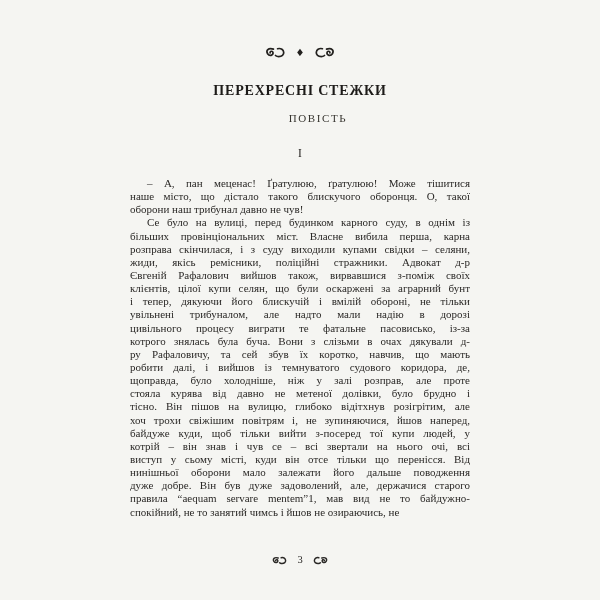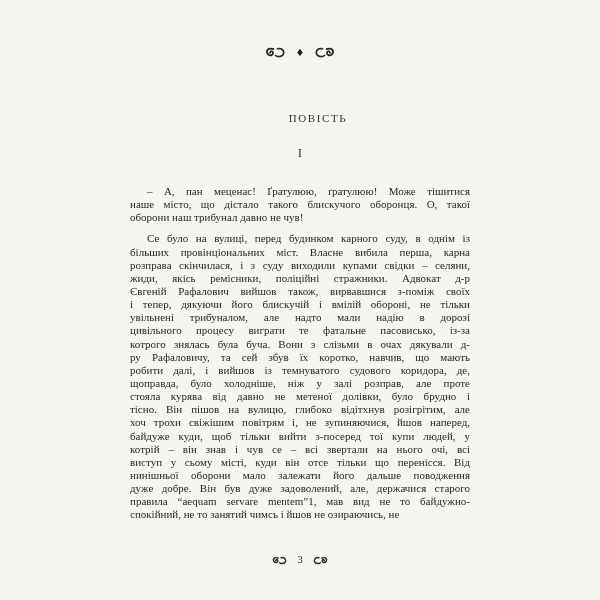--- a/index.html
+++ b/index.html
@@ -52,21 +52,21 @@
   }
   .line{
     height:13.15px;line-height:13.15px;
     text-align:justify;
     
     text-align-last:justify;
     overflow:hidden;
     white-space:nowrap;
   }
   .line.last{text-align-last:left;white-space:normal;}
-  .line.first{text-indent:17px;margin-top:8px;}
+  .line.first{text-indent:17px;}
 
   
   .footer{
     position:absolute;top:551px;left:0;width:100%;
     display:flex;justify-content:center;align-items:center;gap:9px;
     color:#2a2826;
   }
   .page-number{font-size:10.5px;line-height:12px;}
 </style>
 </head>
@@ -85,32 +85,34 @@
     <span>
       <svg width="22" height="13" viewBox="0 0 22 12" fill="none" stroke="currentColor" stroke-width="1.7" stroke-linecap="round">
         <g transform="scale(-1,1) translate(-22,0)">
           <path d="M8.5,2.6 C3,0.8 0.8,4.2 2.6,7.2 C4.4,10.1 8.4,9 8,6.2 C7.7,4.1 4.8,4.4 5.1,6.4"></path>
           <path d="M12.6,2.2 C19.8,0.4 21.6,10.8 12.8,10 C11.8,9.9 11,9.5 10.5,9"></path>
         </g>
       </svg>
     </span>
   </div>
 
+  <h1 class="book-title">ПЕРЕХРЕСНІ СТЕЖКИ</h1>
   <div class="book-subtitle">ПОВІСТЬ</div>
   <div class="chapter">I</div>
 
   <div class="body-text">
       <div class="line first">– А, пан меценас! Ґратулюю, ґратулюю! Може тішитися</div>
       <div class="line">наше місто, що дістало такого блискучого оборонця. О, такої</div>
       <div class="line last">оборони наш трибунал давно не чув!</div>
       <div class="line first">Се було на вулиці, перед будинком карного суду, в однім із</div>
       <div class="line">більших провінціональних міст. Власне вибила перша, карна</div>
       <div class="line">розправа скінчилася, і з суду виходили купами свідки – селяни,</div>
       <div class="line">жиди, якісь ремісники, поліційні стражники. Адвокат д-р</div>
       <div class="line">Євгеній Рафалович вийшов також, вирвавшися з-поміж своїх</div>
+      <div class="line">клієнтів, цілої купи селян, що були оскаржені за аграрний бунт</div>
       <div class="line">і тепер, дякуючи його блискучій і вмілій обороні, не тільки</div>
       <div class="line">увільнені трибуналом, але надто мали надію в дорозі</div>
       <div class="line">цивільного процесу виграти те фатальне пасовисько, із-за</div>
       <div class="line">котрого знялась була буча. Вони з слізьми в очах дякували д-</div>
       <div class="line">ру Рафаловичу, та сей збув їх коротко, навчив, що мають</div>
       <div class="line">робити далі, і вийшов із темнуватого судового коридора, де,</div>
       <div class="line">щоправда, було холодніше, ніж у залі розправ, але проте</div>
       <div class="line">стояла курява від давно не метеної долівки, було брудно і</div>
       <div class="line">тісно. Він пішов на вулицю, глибоко відітхнув розігрітим, але</div>
       <div class="line">хоч трохи свіжішим повітрям і, не зупиняючися, йшов наперед,</div>

